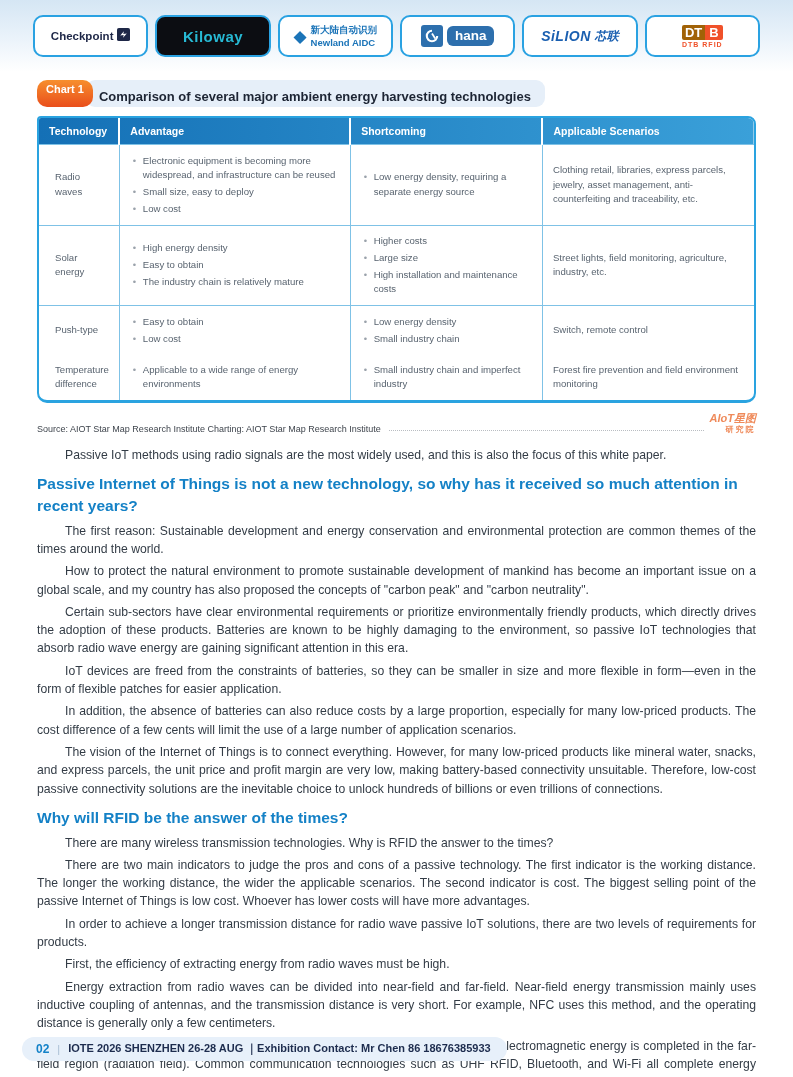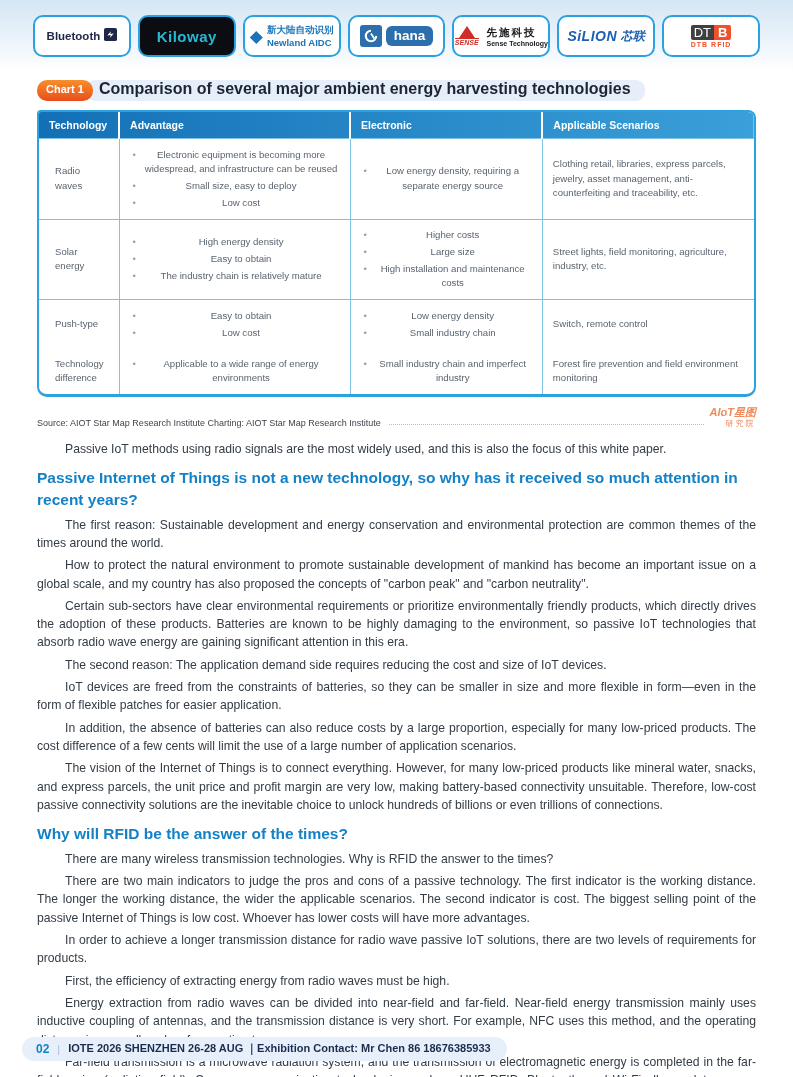--- a/index.html
+++ b/index.html
@@ -24,70 +24,70 @@
   .sense-left{display:flex;flex-direction:column;align-items:center;margin-right:4px;}
   .sense-tri{width:0;height:0;border-left:8px solid transparent;border-right:8px solid transparent;
         border-bottom:12px solid #cf2d26;}
   .sense-word{font-size:7px;font-weight:bold;font-style:italic;color:#cf2d26;border-top:1px solid #cf2d26;}
   .sense-cn{font-size:10.5px;color:#16181c;letter-spacing:2px;font-weight:bold;}
   .sense-en{font-size:7px;color:#16181c;font-weight:bold;}
   .silion-text{font-size:14px;font-weight:bold;font-style:italic;color:#1a5fb0;letter-spacing:.5px;}
   .silion-cn{font-size:12px;font-weight:bold;font-style:italic;color:#1a5fb0;}
   .dtb{display:flex;flex-direction:column;align-items:center;gap:1px;}
   .dtb-row{display:flex;}
-  .dtb-dt{background:#404040;color:#fff;font-weight:normal;font-size:13px;padding:0 3px;border-radius:2px 0 0 2px;}
+  .dtb-dt{background:#a16207;color:#fff;font-weight:bold;font-size:13px;padding:0 3px;border-radius:2px 0 0 2px;}
   .dtb-b{background:#f0512a;color:#fff;font-weight:bold;font-size:13px;padding:0 4px;border-radius:0 2px 2px 0;}
   .dtb-sub{font-size:7px;font-weight:bold;color:#f0512a;letter-spacing:1px;}
   
   main{position:relative;padding:0 37px;}
   .chart-title-row{display:flex;margin-top:23px;}
   .chart-badge{position:relative;z-index:2;background:linear-gradient(180deg,#f78f2e,#e94e1b);
         color:#fff;font-weight:bold;font-size:11px;padding:3px 9px;border-radius:10px;}
-  .chart-title{background:#e6eff9;margin-left:-7px;padding:0 14px 3px 13px;border-radius:9px;
-        font-weight:bold;font-size:16px;color:#1c2433;}
+  .chart-title{background:#e6eff9;margin-left:-7px;padding:9px 14px 3px 13px;border-radius:9px;
+        font-weight:bold;font-size:13px;color:#1c2433;}
   .table-wrap{margin-top:9px;border:2px solid #2aa3e0;border-bottom-width:3px;
         border-radius:4px 8px 10px 10px;overflow:hidden;}
   table{border-collapse:collapse;width:100%;}
   thead tr{background:linear-gradient(90deg,#1470b6 0%,#3aa0d9 100%);}
   th{padding:7px 10px;text-align:left;color:#fff;font-size:10.5px;font-weight:bold;border-left:2px solid #fff;}
   th:first-child{border-left:none;}
   td{vertical-align:middle;border-top:1px solid #7fc2e6;border-left:1px solid #7fc2e6;
         padding:6px 10px;font-size:9.6px;line-height:1.5;color:#596470;}
   td:first-child{border-left:none;padding-left:16px;}
   tr.merged td{border-top:none;}
-  td ul{list-style:none;margin:0;padding:0 0 0 13px;text-align:center;}
+  td ul{list-style:none;margin:0;padding:0 0 0 13px;}
   td li{position:relative;margin:2.5px 0;}
   td li::before{content:"•";position:absolute;left:-10px;color:#9aa2ab;}
   .source-row{display:flex;align-items:flex-end;margin:9px 0 12px 0;}
   .source-text{font-size:9px;color:#3f454d;white-space:nowrap;}
   .leader{flex:1;border-bottom:1.5px dotted #b9bdc2;margin:0 6px 3px 8px;}
   .aiot-logo{color:#ef8a5a;line-height:1.15;text-align:left;}
   .aiot-l1{font-size:11px;font-weight:bold;font-style:italic;}
-  .aiot-l2{font-size:8px;font-weight:normal;letter-spacing:2px;padding-left:16px;}
+  .aiot-l2{font-size:8px;font-weight:bold;letter-spacing:2px;padding-left:16px;}
   
   #content-blocks{margin-top:4px;}
   .body-p{margin:0 0 4px 0;font-size:12.2px;line-height:1.5;color:#333c46;
         text-indent:28px;text-align:justify;}
   .section-h{margin:9px 0 5px 0;font-size:15.5px;line-height:1.4;font-weight:bold;color:#1481c6;}
   
   .footer{position:absolute;left:22px;bottom:16px;background:#e7f0fa;border-radius:13px;
         padding:4px 16px 5px 14px;display:flex;align-items:center;gap:8px;
         font-size:11px;font-weight:bold;color:#1d2c4e;}
   .page-num{color:#1482c8;font-size:12px;}
   .fsep{color:#a9bed4;font-weight:normal;}
 </style>
 </head>
 <body>
 
 <div class="page">
   <div class="top-band"></div>
 
   <header class="logo-strip">
     <div class="logo-box">
-      <span class="cp-text">Bluetooth</span>
+      <span class="cp-text">Checkpoint</span>
       <span>
         <svg width="13" height="13" viewBox="0 0 14 14">
             <rect width="14" height="14" rx="2" fill="#1e2747"></rect>
             <path d="M3.5 8 L7.5 3.5 L6.8 6.4 L10.5 6 L6.5 10.5 L7.2 7.6 Z" fill="#fff"></path>
           </svg>
       </span>
     </div>
     <div class="logo-box kiloway">
       <span class="kw-text">Kiloway</span>
     </div>
@@ -99,30 +99,20 @@
       </div>
     </div>
     <div class="logo-box">
       <span class="hana-icon">
         <svg width="16" height="16" viewBox="0 0 20 20">
             <path d="M10 3.5 a6.5 6.5 0 1 0 6.5 6.5" fill="none" stroke="#fff" stroke-width="2.6"></path>
             <path d="M10 7 l4 6" stroke="#fff" stroke-width="2.2"></path>
           </svg>
       </span>
       <span class="hana-text">hana</span>
-    </div>
-    <div class="logo-box">
-      <div class="sense-left">
-        <div class="sense-tri"></div>
-        <div class="sense-word">SENSE</div>
-      </div>
-      <div>
-        <div class="sense-cn">先施科技</div>
-        <div class="sense-en">Sense Technology</div>
-      </div>
     </div>
     <div class="logo-box">
       <span class="silion-text">SiLION</span>
       <span class="silion-cn">芯联</span>
     </div>
     <div class="logo-box">
       <div class="dtb">
         <div class="dtb-row">
           <span class="dtb-dt">DT</span>
           <span class="dtb-b">B</span>
@@ -143,21 +133,21 @@
         <colgroup>
             <col style="width:11.2%">
             <col style="width:32.3%">
             <col style="width:26.9%">
             <col style="width:29.6%">
           </colgroup>
         <thead>
           <tr>
             <th>Technology</th>
             <th>Advantage</th>
-            <th>Electronic</th>
+            <th>Shortcoming</th>
             <th>Applicable Scenarios</th>
           </tr>
         </thead>
         <tbody id="tbody">
             <tr>
               <td class="tech">Radio waves</td>
               <td>
                 <ul>
                   <li>Electronic equipment is becoming more widespread, and infrastructure can be reused</li>
                   <li>Small size, easy to deploy</li>
@@ -199,21 +189,21 @@
               </td>
               <td>
                 <ul>
                   <li>Low energy density</li>
                   <li>Small industry chain</li>
                 </ul>
               </td>
               <td class="scen">Switch, remote control</td>
             </tr>
             <tr class="merged">
-              <td class="tech">Technology difference</td>
+              <td class="tech">Temperature difference</td>
               <td>
                 <ul>
                   <li>Applicable to a wide range of energy environments</li>
                 </ul>
               </td>
               <td>
                 <ul>
                   <li>Small industry chain and imperfect industry</li>
                 </ul>
               </td>
@@ -231,21 +221,20 @@
         <div class="aiot-l2">研究院</div>
       </div>
     </div>
 
     <div id="content-blocks">
         <p class="body-p">Passive IoT methods using radio signals are the most widely used, and this is also the focus of this white paper.</p>
         <h2 class="section-h">Passive Internet of Things is not a new technology, so why has it received so much attention in recent years?</h2>
         <p class="body-p">The first reason: Sustainable development and energy conservation and environmental protection are common themes of the times around the world.</p>
         <p class="body-p">How to protect the natural environment to promote sustainable development of mankind has become an important issue on a global scale, and my country has also proposed the concepts of "carbon peak" and "carbon neutrality".</p>
         <p class="body-p">Certain sub-sectors have clear environmental requirements or prioritize environmentally friendly products, which directly drives the adoption of these products. Batteries are known to be highly damaging to the environment, so passive IoT technologies that absorb radio wave energy are gaining significant attention in this era.</p>
-        <p class="body-p">The second reason: The application demand side requires reducing the cost and size of IoT devices.</p>
         <p class="body-p">IoT devices are freed from the constraints of batteries, so they can be smaller in size and more flexible in form—even in the form of flexible patches for easier application.</p>
         <p class="body-p">In addition, the absence of batteries can also reduce costs by a large proportion, especially for many low-priced products. The cost difference of a few cents will limit the use of a large number of application scenarios.</p>
         <p class="body-p">The vision of the Internet of Things is to connect everything. However, for many low-priced products like mineral water, snacks, and express parcels, the unit price and profit margin are very low, making battery-based connectivity unsuitable. Therefore, low-cost passive connectivity solutions are the inevitable choice to unlock hundreds of billions or even trillions of connections.</p>
         <h2 class="section-h">Why will RFID be the answer of the times?</h2>
         <p class="body-p">There are many wireless transmission technologies. Why is RFID the answer to the times?</p>
         <p class="body-p">There are two main indicators to judge the pros and cons of a passive technology. The first indicator is the working distance. The longer the working distance, the wider the applicable scenarios. The second indicator is cost. The biggest selling point of the passive Internet of Things is low cost. Whoever has lower costs will have more advantages.</p>
         <p class="body-p">In order to achieve a longer transmission distance for radio wave passive IoT solutions, there are two levels of requirements for products.</p>
         <p class="body-p">First, the efficiency of extracting energy from radio waves must be high.</p>
         <p class="body-p">Energy extraction from radio waves can be divided into near-field and far-field. Near-field energy transmission mainly uses inductive coupling of antennas, and the transmission distance is very short. For example, NFC uses this method, and the operating distance is generally only a few centimeters.</p>
         <p class="body-p">Far-field transmission is a microwave radiation system, and the transmission of electromagnetic energy is completed in the far-field region (radiation field). Common communication technologies such as UHF RFID, Bluetooth, and Wi-Fi all complete energy transmission in the far field.</p>

